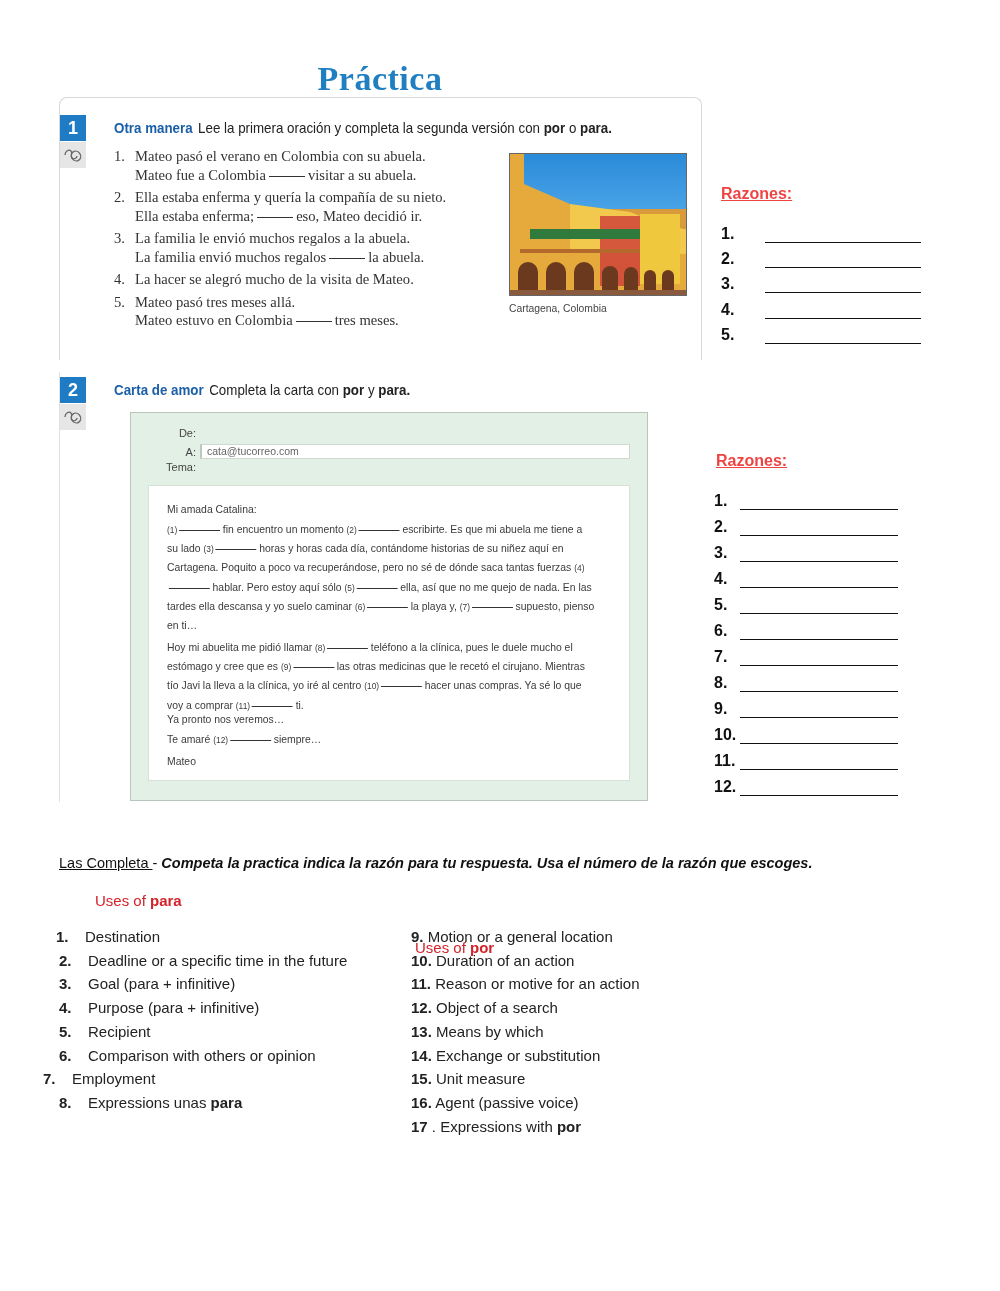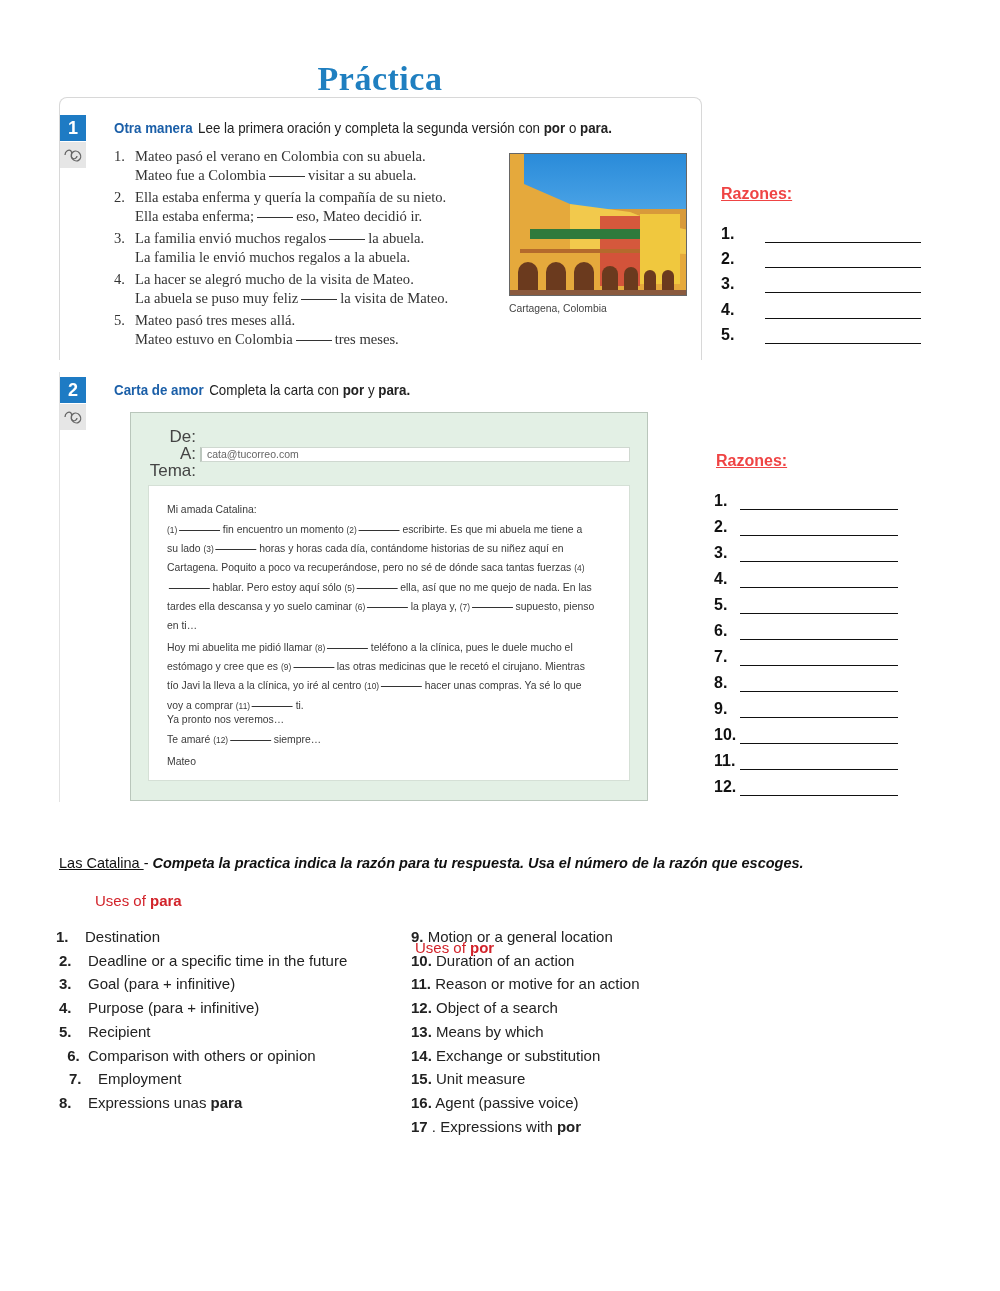--- a/index.html
+++ b/index.html
@@ -59,21 +59,21 @@
 
   
   .act2-left {
     position: absolute; left: 59px; top: 372px; width: 1px; height: 430px; background: #e2e2e2;
   }
   .email-outer {
     position: absolute; left: 130px; top: 412px; width: 518px; height: 389px;
     background: #e3f0e5; border: 1px solid #b9c6bb;
   }
   .hdr-row { position: absolute; display: flex; align-items: center; font-size: 11px; color: #444; }
-  .hdr-label { width: 68px; text-align: right; padding-right: 4px; font-size: 17px; }
+  .hdr-label { width: 68px; text-align: right; padding-right: 4px; font-size: 11px; }
   .hdr-field {
     width: 430px; height: 15px; background: #fff; border: 1px solid #cfd8d0;
     border-left: 2px solid #bcc7be; padding-left: 5px; font-size: 10.5px; line-height: 13px; color: #666;
   }
   .email-body {
     position: absolute; left: 148px; top: 485px; width: 482px; height: 296px;
     background: #fff; border: 1px solid #d5e0d6;
   }
   .letter {
     position: absolute; left: 167px; width: 460px; font-size: 11.2px; color: #3a3a3a;
@@ -122,29 +122,28 @@
   <div class="item">
     <span class="num">2.</span>
     <div>
         <div>Ella estaba enferma y quería la compañía de su nieto.</div>
       <div><span>Ella estaba enferma;</span><span class="blank-s"></span><span>eso, Mateo decidió ir.</span></div>
       </div>
   </div>
   <div class="item">
     <span class="num">3.</span>
     <div>
-        <div><span>La familia envió muchos regalos</span><span class="blank-s"></span><span>la abuela.</span></div>
-      <div>La familia le envió muchos regalos a la abuela.</div>
+        <div>La familia le envió muchos regalos a la abuela.</div>
+      <div><span>La familia envió muchos regalos</span><span class="blank-s"></span><span>la abuela.</span></div>
       </div>
   </div>
   <div class="item">
     <span class="num">4.</span>
     <div>
         <div>La hacer se alegró mucho de la visita de Mateo.</div>
-      <div><span>La abuela se puso muy feliz</span><span class="blank-s"></span><span>la visita de Mateo.</span></div>
       </div>
   </div>
   <div class="item">
     <span class="num">5.</span>
     <div>
         <div>Mateo pasó tres meses allá.</div>
       <div><span>Mateo estuvo en Colombia</span><span class="blank-s"></span><span>tres meses.</span></div>
       </div>
   </div>
 </div>
@@ -289,32 +288,32 @@
       <span style="width: 26px;">11.</span>
       <span class="raz-line" style="width: 158px; margin-left: 0px;"></span>
     </div>
     <div class="raz-row" style="left: 714px; top: 778px;">
       <span style="width: 26px;">12.</span>
       <span class="raz-line" style="width: 158px; margin-left: 0px;"></span>
     </div>
   </div>
 
 <div class="instr">
-  <span class="u">Las Catalina </span><span>- </span><span class="bi">Competa la practica indica la razón para tu respuesta.  Usa el número de la razón que escoges.</span>
+  <span class="u">Las Completa </span><span>- </span><span class="bi">Competa la practica indica la razón para tu respuesta.  Usa el número de la razón que escoges.</span>
 </div>
 <div class="uses-hdr" style="left:59px;margin-left:36px;"><span>Uses of </span><b>para</b></div>
 <div class="uses-hdr" style="left:415px;margin-top:47px;"><span>Uses of </span><b>por</b></div>
 <div id="para-list">
     <div class="use-item" style="left: 56px; top: 928px;"><span class="k" style="display: inline-block; width: 29px;">1.</span><span>Destination</span></div>
     <div class="use-item" style="left: 59px; top: 951.7px;"><span class="k" style="display: inline-block; width: 29px;">2.</span><span>Deadline or a specific time in the future</span></div>
     <div class="use-item" style="left: 59px; top: 975.4px;"><span class="k" style="display: inline-block; width: 29px;">3.</span><span>Goal (para + infinitive)</span></div>
     <div class="use-item" style="left: 59px; top: 999.1px;"><span class="k" style="display: inline-block; width: 29px;">4.</span><span>Purpose (para + infinitive)</span></div>
     <div class="use-item" style="left: 59px; top: 1022.8px;"><span class="k" style="display: inline-block; width: 29px;">5.</span><span>Recipient</span></div>
-    <div class="use-item" style="left: 59px; top: 1046.5px; text-align: center;"><span class="k" style="display: inline-block; width: 29px;">6.</span><span>Comparison with others or opinion</span></div>
-    <div class="use-item" style="left: 69px; top: 1070.2px;"><span class="k" style="display: inline-block; width: 29px;">7.</span><span>Employment</span></div>
+    <div class="use-item" style="left: 59px; top: 1046.5px;"><span class="k" style="display: inline-block; width: 29px;">6.</span><span>Comparison with others or opinion</span></div>
+    <div class="use-item" style="left: 43px; top: 1070.2px;"><span class="k" style="display: inline-block; width: 29px;">7.</span><span>Employment</span></div>
     <div class="use-item" style="left: 59px; top: 1093.9px;"><span class="k" style="display: inline-block; width: 29px;">8.</span><span>Expressions unas </span><b class="em">para</b></div>
   </div>
 <div id="por-list">
     <div class="use-item" style="left: 411px; top: 928px;"><span class="k">9.</span> <span>Motion or a general location</span></div>
     <div class="use-item" style="left: 411px; top: 951.7px;"><span class="k">10.</span> <span> Duration of an action</span></div>
     <div class="use-item" style="left: 411px; top: 975.4px;"><span class="k">11.</span> <span>Reason or motive for an action</span></div>
     <div class="use-item" style="left: 411px; top: 999.1px;"><span class="k">12.</span> <span>Object of a search</span></div>
     <div class="use-item" style="left: 411px; top: 1022.8px;"><span class="k">13.</span> <span>Means by which</span></div>
     <div class="use-item" style="left: 411px; top: 1046.5px;"><span class="k">14.</span> <span>Exchange or substitution</span></div>
     <div class="use-item" style="left: 411px; top: 1070.2px;"><span class="k">15.</span> <span>Unit measure</span></div>

